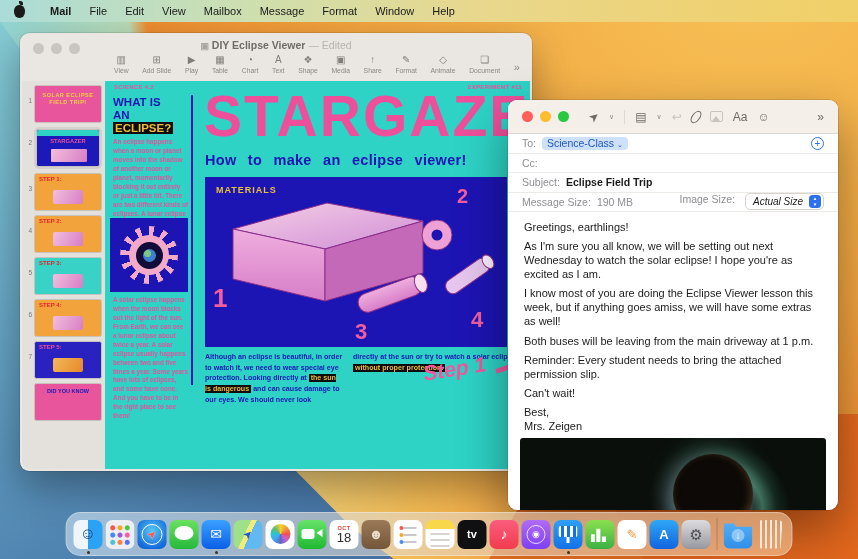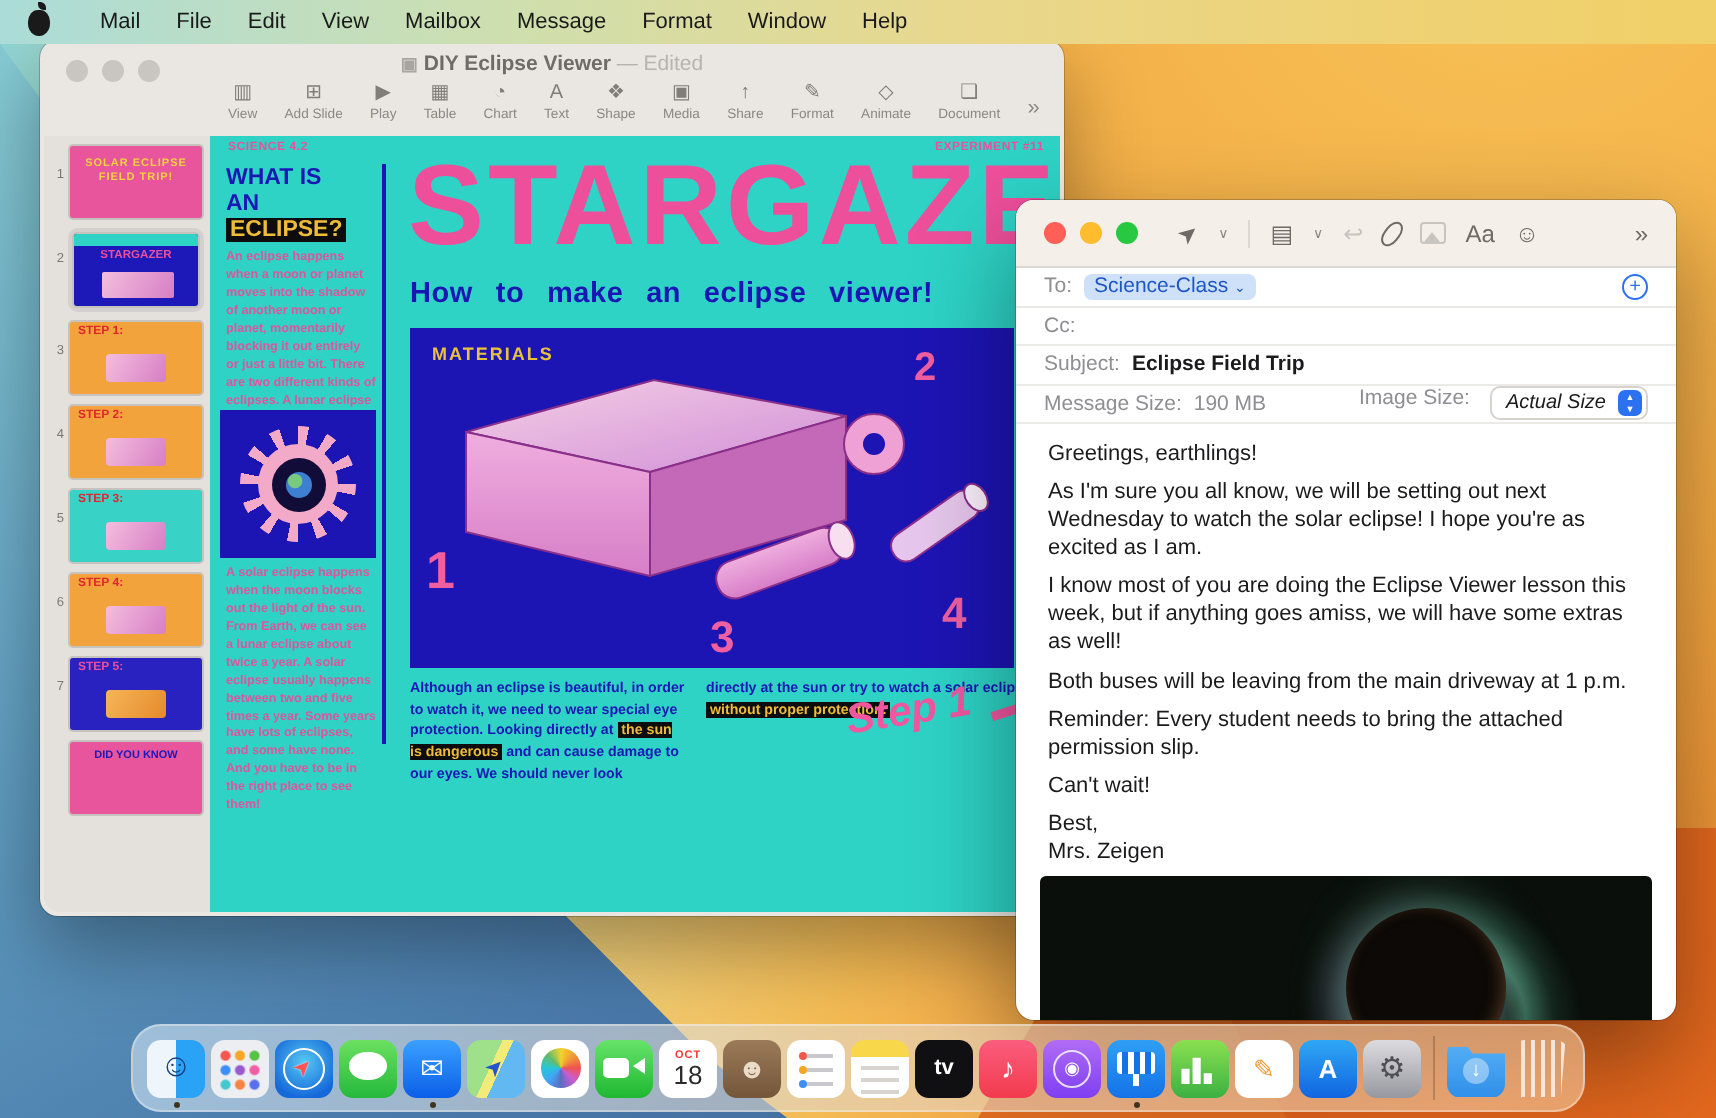--- a/index.html
+++ b/index.html
@@ -20,21 +20,21 @@
   .wp-dark2 { left:57%; bottom:0; width:18%; height:24%;
     background:#df6b20; clip-path:polygon(0 100%, 50% 0, 100% 100%); }
 
   
   #menubar { position:absolute; left:0; top:0; width:100%; height:22px;
     background:linear-gradient(90deg,#abdcd8 0%,#cfdfae 30%,#e8d88e 55%,#eed276 80%,#f0d067 100%);
     display:flex; align-items:center; font-size:11px; color:#1a1a1a; z-index:40; }
   .apple { width:11px; height:13px; background:#1a1a1a; border-radius:45% 45% 48% 48%; margin:0 16px 0 14px; position:relative; }
   .apple::before { content:""; position:absolute; top:-4px; left:5px; width:4px; height:4px; background:#1a1a1a; border-radius:0 70% 0 70%; }
   .mitem { padding:0 9px; }
-  .mitem.first { font-weight:normal; }
+  .mitem.first { font-weight:bold; }
   #menustatus { margin-left:auto; display:flex; align-items:center; gap:13px; padding-right:14px; }
   .batt { width:18px; height:9px; border:1px solid #2b2b2b; border-radius:2.5px; position:relative; }
   .batt::before { content:""; position:absolute; inset:1px; right:3px; background:#2b2b2b; border-radius:1px; }
   .batt::after { content:""; position:absolute; right:-3px; top:2px; width:2px; height:4px; background:#2b2b2b; border-radius:0 1px 1px 0; }
   .wifi { width:14px; height:11px; position:relative; overflow:hidden; }
   .wifi i { position:absolute; left:50%; transform:translateX(-50%); border:1.6px solid #2b2b2b; border-radius:50%; border-bottom-color:transparent; border-left-color:transparent; border-right-color:transparent; }
   .wifi i:nth-child(1){ width:14px; height:14px; top:0; }
   .wifi i:nth-child(2){ width:8px; height:8px; top:3px; }
   .wifi i:nth-child(3){ width:3px; height:3px; top:6px; background:#2b2b2b; border:none; border-radius:50%; }
   .mag { width:9px; height:9px; border:1.6px solid #2b2b2b; border-radius:50%; position:relative; }
@@ -44,21 +44,21 @@
   .cc::before { top:0; } .cc::after { bottom:0; }
   .clock { display:flex; gap:7px; }
 
   
   .lights { display:flex; gap:7px; }
   .light { width:11px; height:11px; border-radius:50%; }
   .inactive .light { background:#c9c5c1; }
   .l-red{background:#ff5f57;} .l-yel{background:#febc2e;} .l-grn{background:#28c840;}
 
   
-  #kn { position:absolute; left:20px; top:20px; width:512px; height:438px; background:#eae7e3;
+  #kn { position:absolute; left:20px; top:33px; width:512px; height:438px; background:#eae7e3;
     border-radius:9px; box-shadow:0 16px 40px rgba(0,0,0,.35), 0 0 0 .5px rgba(0,0,0,.2); z-index:10; }
   #kn .lights { position:absolute; left:13px; top:10px; }
   #kn-title { position:absolute; top:6px; left:0; right:0; text-align:center; font-size:10.5px; font-weight:bold; color:#6f6b67; }
   #kn-title .edited { font-weight:normal; color:#b7b3ae; }
   #kn-title .doc-ic { color:#a8a4a0; font-size:9px; }
   #kn-toolbar { position:absolute; top:22px; left:94px; right:12px; height:24px; display:flex; justify-content:space-between; }
   .ktb { display:flex; flex-direction:column; align-items:center; color:#8b8783; font-size:6.8px; gap:1px; }
   .ktb .ic { font-size:10px; line-height:10px; height:11px; color:#817d79; }
   .ktb-more { align-self:center; color:#8b8783; font-size:11px; }
   #kn-side { position:absolute; left:2px; top:48px; bottom:2px; width:83px; background:#e4e1dd; border-radius:0 0 0 8px; overflow:hidden; padding-top:2px; }

